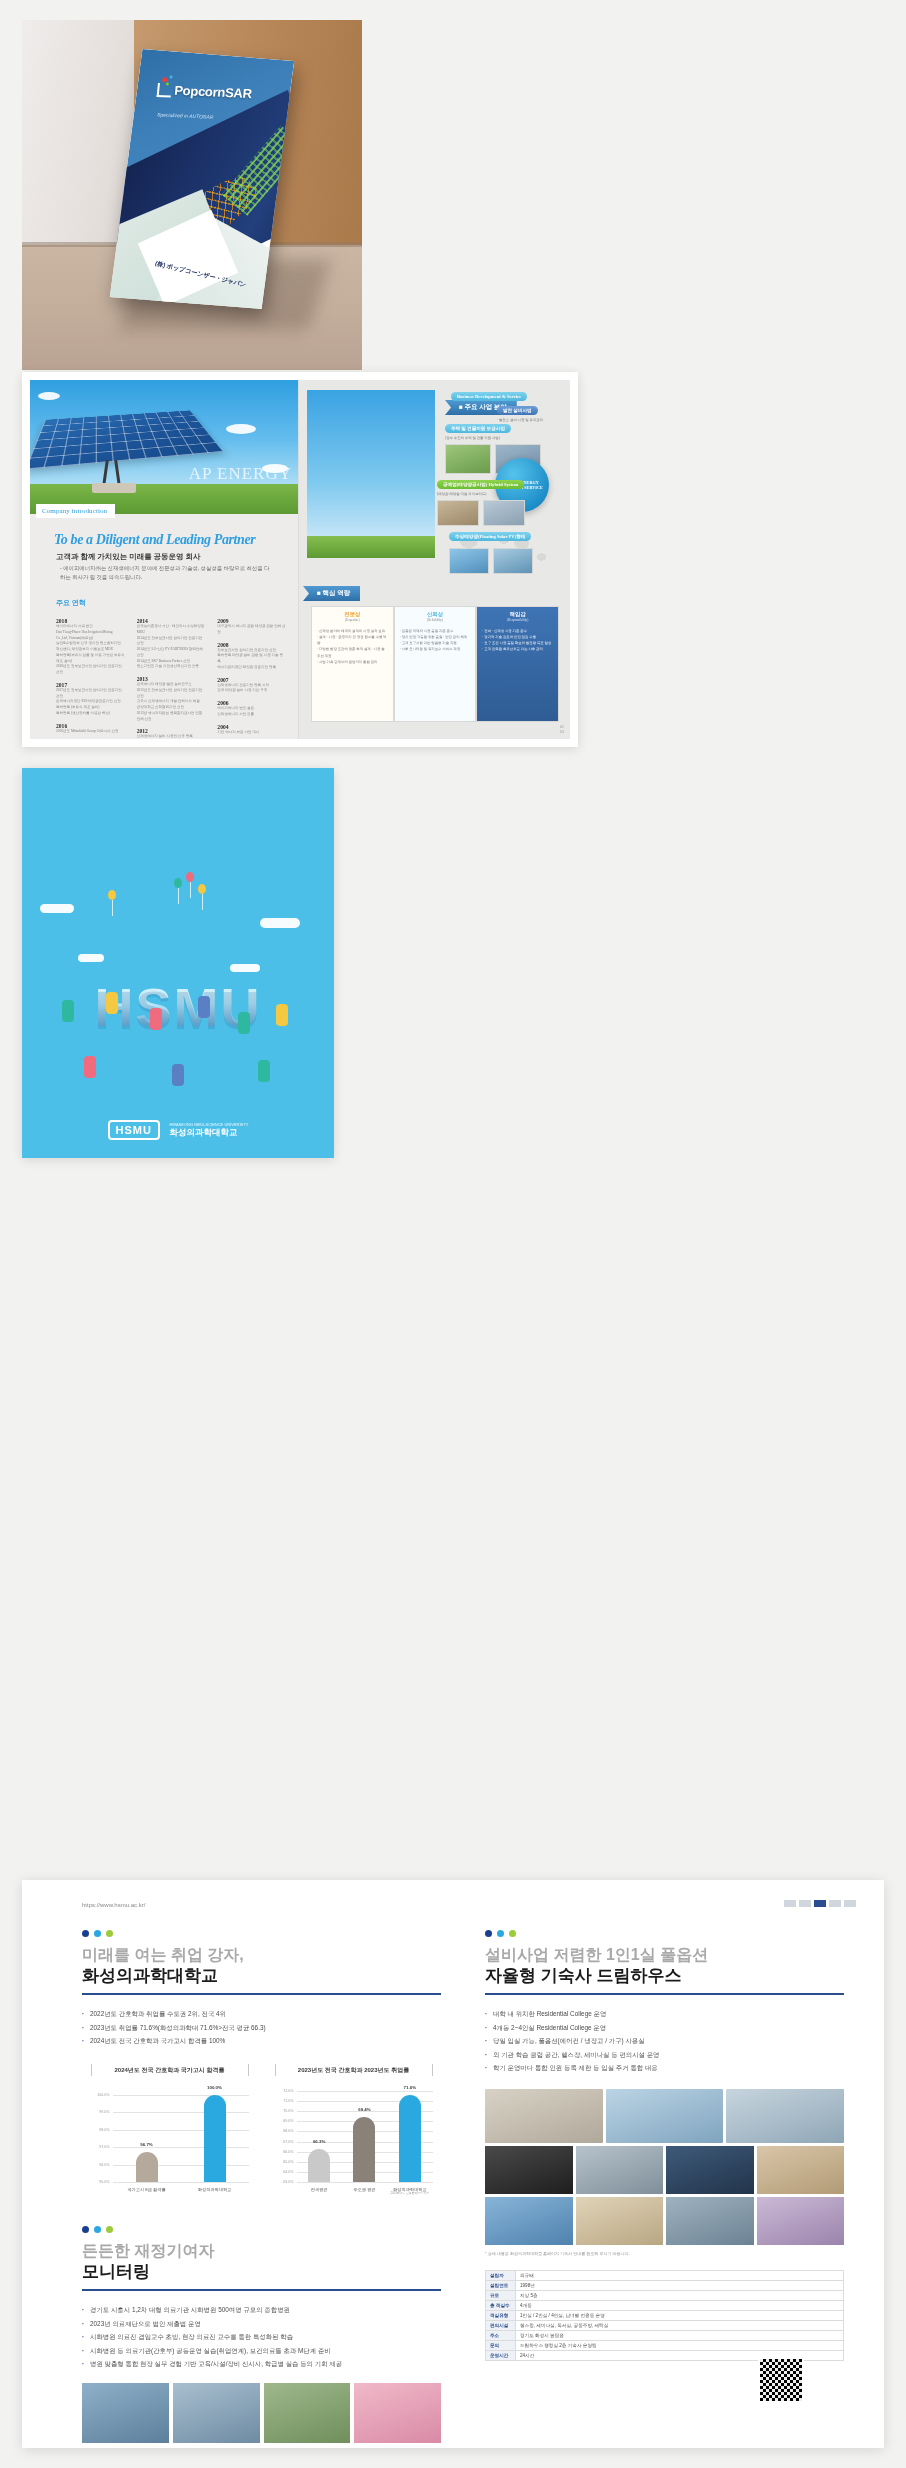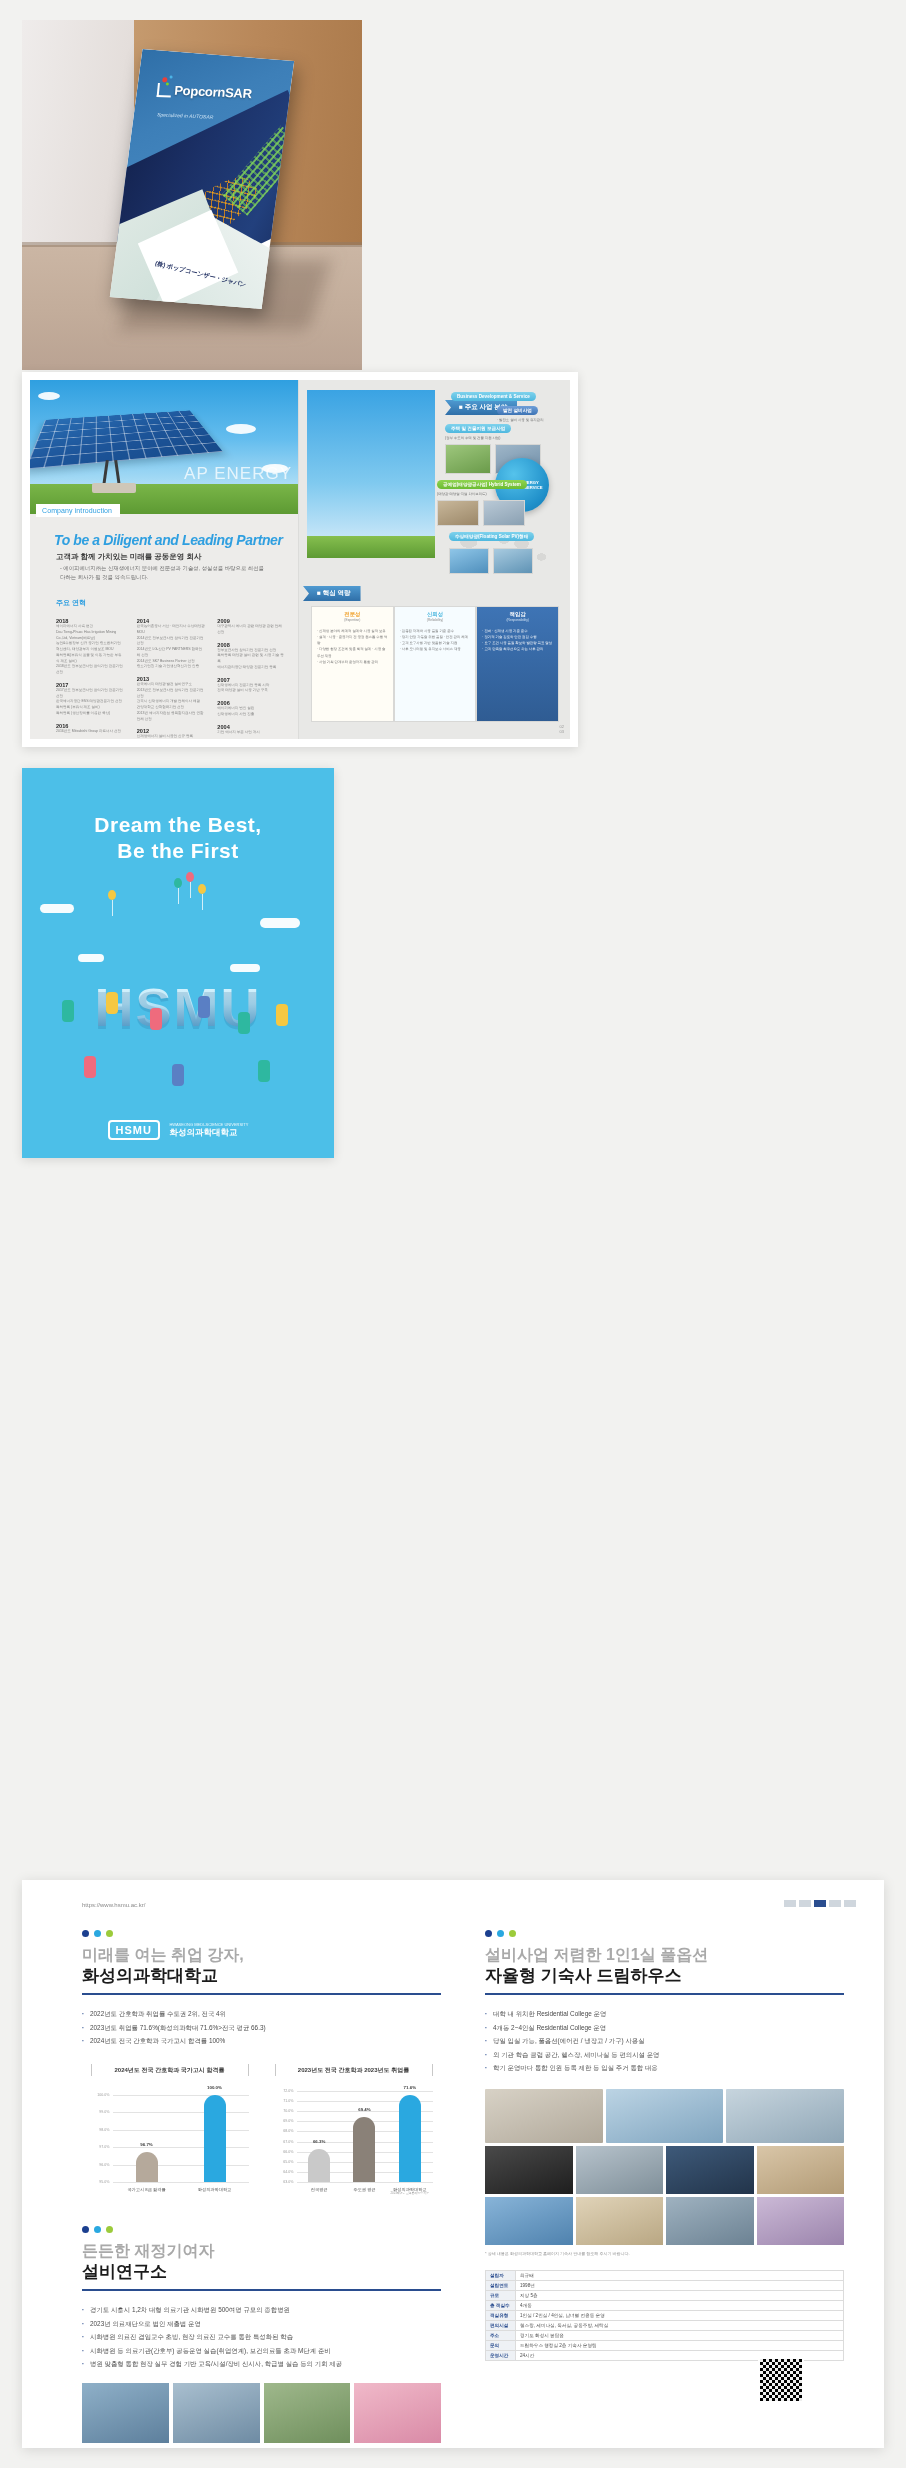--- a/index.html
+++ b/index.html
@@ -63,21 +63,21 @@
       border-radius:50%; background:#e8403a; box-shadow:6px -3px 0 -1px #4bb3e6, 3px 4px 0 -1px #7ed321; }
   #item1 .logo-text { color:#fff; font-weight:bold; font-size:13px; letter-spacing:-.3px;
       text-shadow:0 1px 2px rgba(0,0,0,.35); }
   #item1 .logo-sub { position:absolute; left:15%; top:24%; color:#cfe4f5; font-size:5px;
       font-style:italic; transform:rotate(-2deg); white-space:nowrap; }
   #item1 .jp-text { position:absolute; left:26%; bottom:10%; color:#1c2b5e; font-size:6.2px;
       font-weight:bold; white-space:nowrap; transform:rotate(9deg); }
 
   
   #item2 { left:22px; top:372px; width:556px; height:375px;
-           background:#fff; box-shadow:0 2px 10px rgba(0,0,0,.12); padding:8px; display:flex; gap:0; }
+           background:#fff; box-shadow:0 2px 10px rgba(0,0,0,.12); padding:8px; display:flex; gap:0;font-family:Liberation Serif, serif; }
   #item2 .lpage { width:268px; height:359px; background:#edecea; position:relative; overflow:hidden; }
   #item2 .rpage { width:272px; height:359px; background:#e8e8e6; position:relative; overflow:hidden;
            border-left:1px solid #dcdcda; }
   
   .hero-sky { position:absolute; left:0; top:0; width:100%; height:132px;
       background:linear-gradient(180deg,#2f9fe0 0%,#64bdee 45%,#a9dcf5 78%,#cfeaf8 100%); }
   .hero-grass { position:absolute; left:0; top:104px; width:100%; height:30px;
       background:linear-gradient(180deg,#7ab648 0%,#5d9a33 100%); }
   .hero-cloud { position:absolute; background:#fff; border-radius:50%; opacity:.92; }
   .hero-panel { position:absolute; left:10px; top:18px; width:168px; height:72px;
@@ -386,24 +386,20 @@
       </div>
     </div>
     <div class="pgnum">
       <div>02</div>
       <div>03</div>
     </div>
   </div>
 </div>
 
 <div class="page" id="item3">
-  <div class="p-title">
-    <div>Dream the Best,</div>
-    <div>Be the First</div>
-  </div>
   <div class="cloud" style="left:18px;top:136px;width:34px;height:9px;"></div>
   <div class="cloud" style="left:238px;top:150px;width:40px;height:10px;"></div>
   <div class="cloud" style="left:56px;top:186px;width:26px;height:8px;"></div>
   <div class="cloud" style="left:208px;top:196px;width:30px;height:8px;"></div>
   <div class="balloon" style="left:86px;top:122px;background:#f5c842;"></div>
   <div class="balloon" style="left:152px;top:110px;background:#2eb8a0;"></div>
   <div class="balloon" style="left:164px;top:104px;background:#ef6b7d;"></div>
   <div class="balloon" style="left:176px;top:116px;background:#f5c842;"></div>
   <div class="hsmu">HSMU</div>
   <div class="fig" style="left:40px;top:232px;background:#2eb8a0;"></div>
@@ -523,21 +519,21 @@
             </div>
         </div>
       </div>
 
       <div class="dots" id="dotsL2" style="margin-top:30px;">
           <i style="background: rgb(27, 63, 143);"></i>
           <i style="background: rgb(42, 168, 224);"></i>
           <i style="background: rgb(156, 203, 59);"></i>
         </div>
       <div class="h-light">든든한 재정기여자</div>
-      <div class="h-dark">설비연구소</div>
+      <div class="h-dark">모니터링</div>
       <div class="hrule"></div>
       <ul class="bullets" id="bulletsL2">
           <li>경기도 시흥시 1,2차 대형 의료기관 시화병원 500여명 규모의 종합병원</li>
           <li>2023년 의료재단으로 법인 재출범 운영</li>
           <li>시화병원 의료진 겸임교수 초빙, 현장 의료진 교수를 통한 특성화된 학습</li>
           <li>시화병원 등 의료기관(간호부) 공동운영 실습(취업연계), 보건의료들 초과 M단계 준비</li>
           <li>병원 맞춤형 통합 현장 실무 경험 기반 교육/시설/장비 신시사, 학급별 실습 등의 기회 제공</li>
         </ul>
 
       <div class="botphotos">

